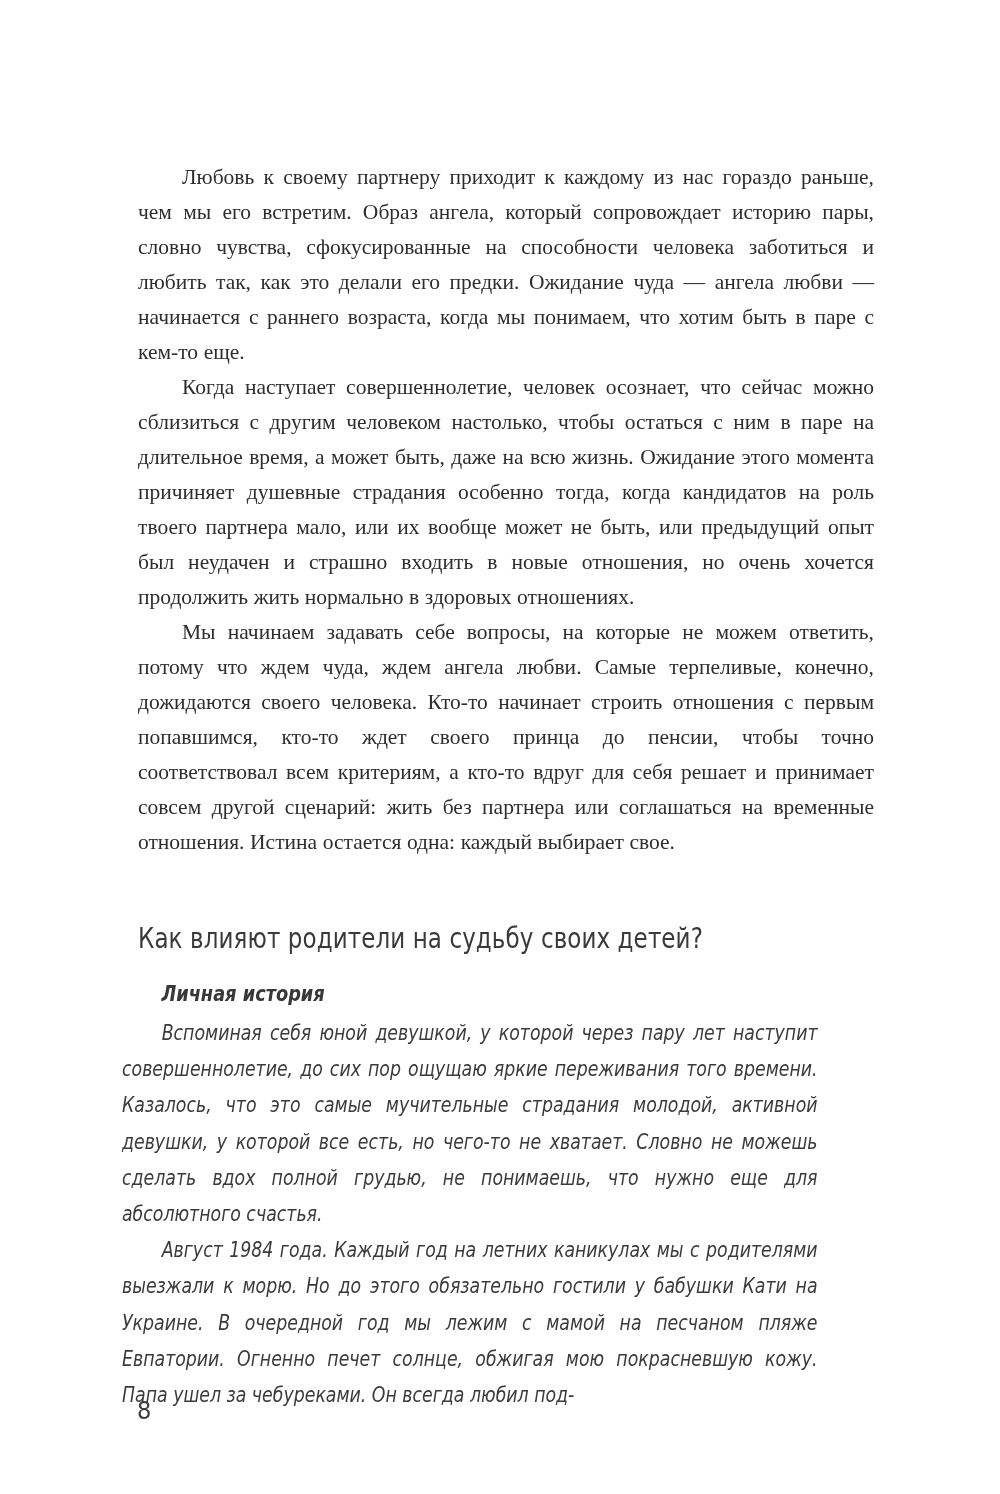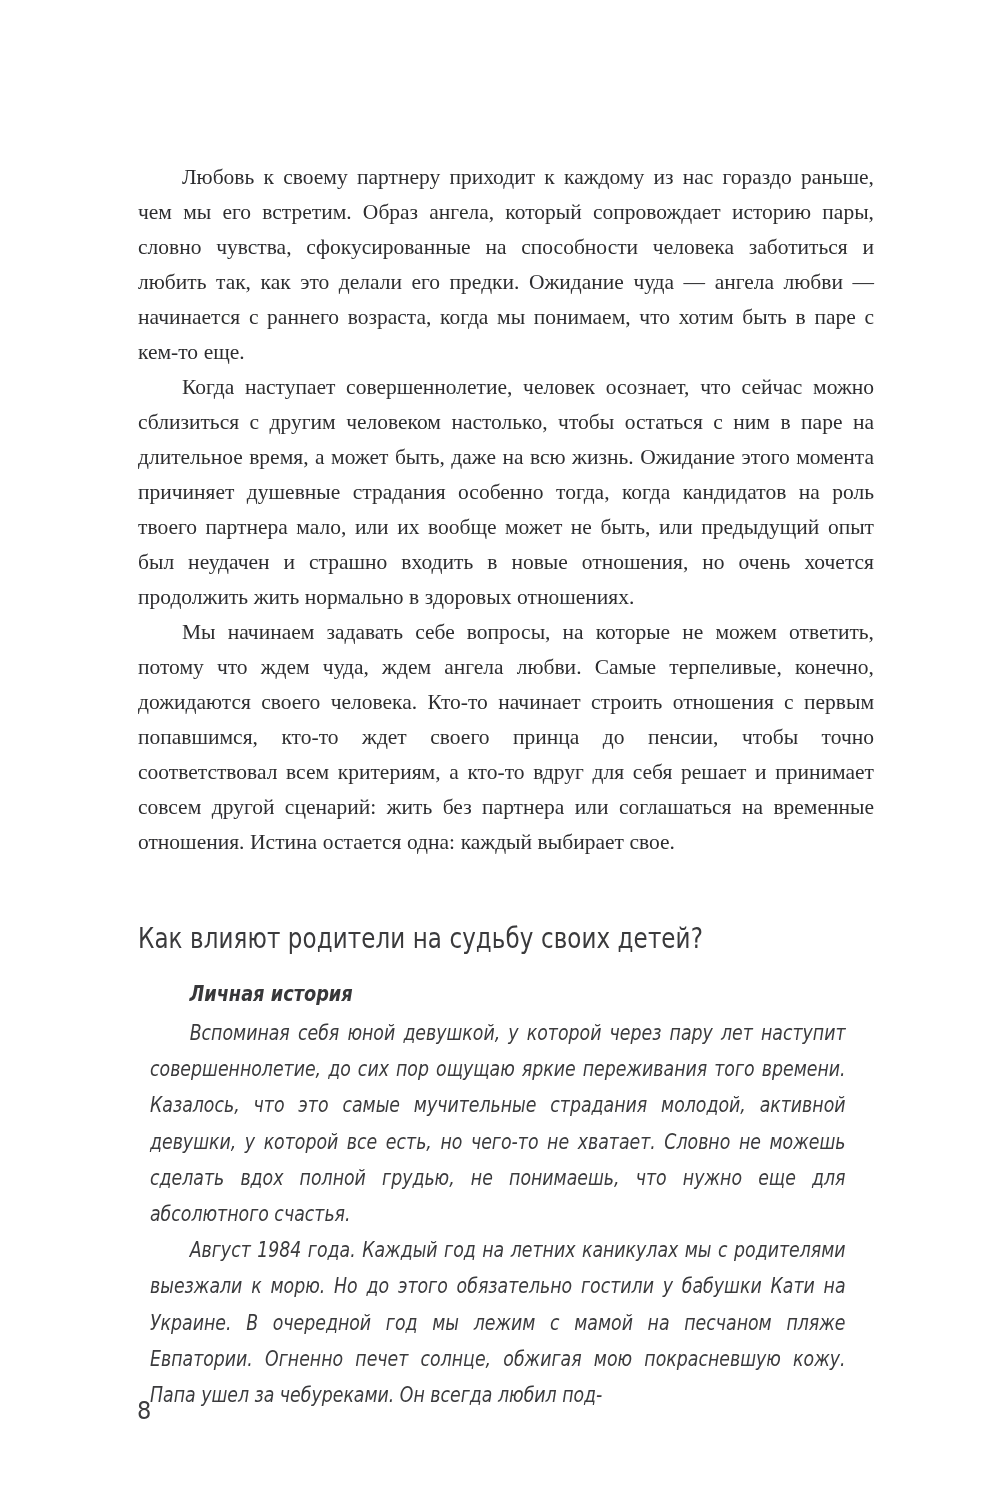--- a/index.html
+++ b/index.html
@@ -51,21 +51,21 @@
     letter-spacing: 0.1px;
     color: #3a3a3c;
     line-height: 34px;
     transform: scaleX(0.93);
     transform-origin: left center;
   }
 
   
   .story-block {
     position: absolute;
-    left: 150px;
+    left: 122px;
     top: 980px;
     width: 736px;
   }
   .story-subheading {
     font-family: "DejaVu Sans Condensed", "Liberation Sans Narrow", "Liberation Sans", sans-serif;
     font-size: 21px;
     font-weight: 700;
     font-style: italic;
     color: #38383a;
     margin: 0 0 7px 0;

